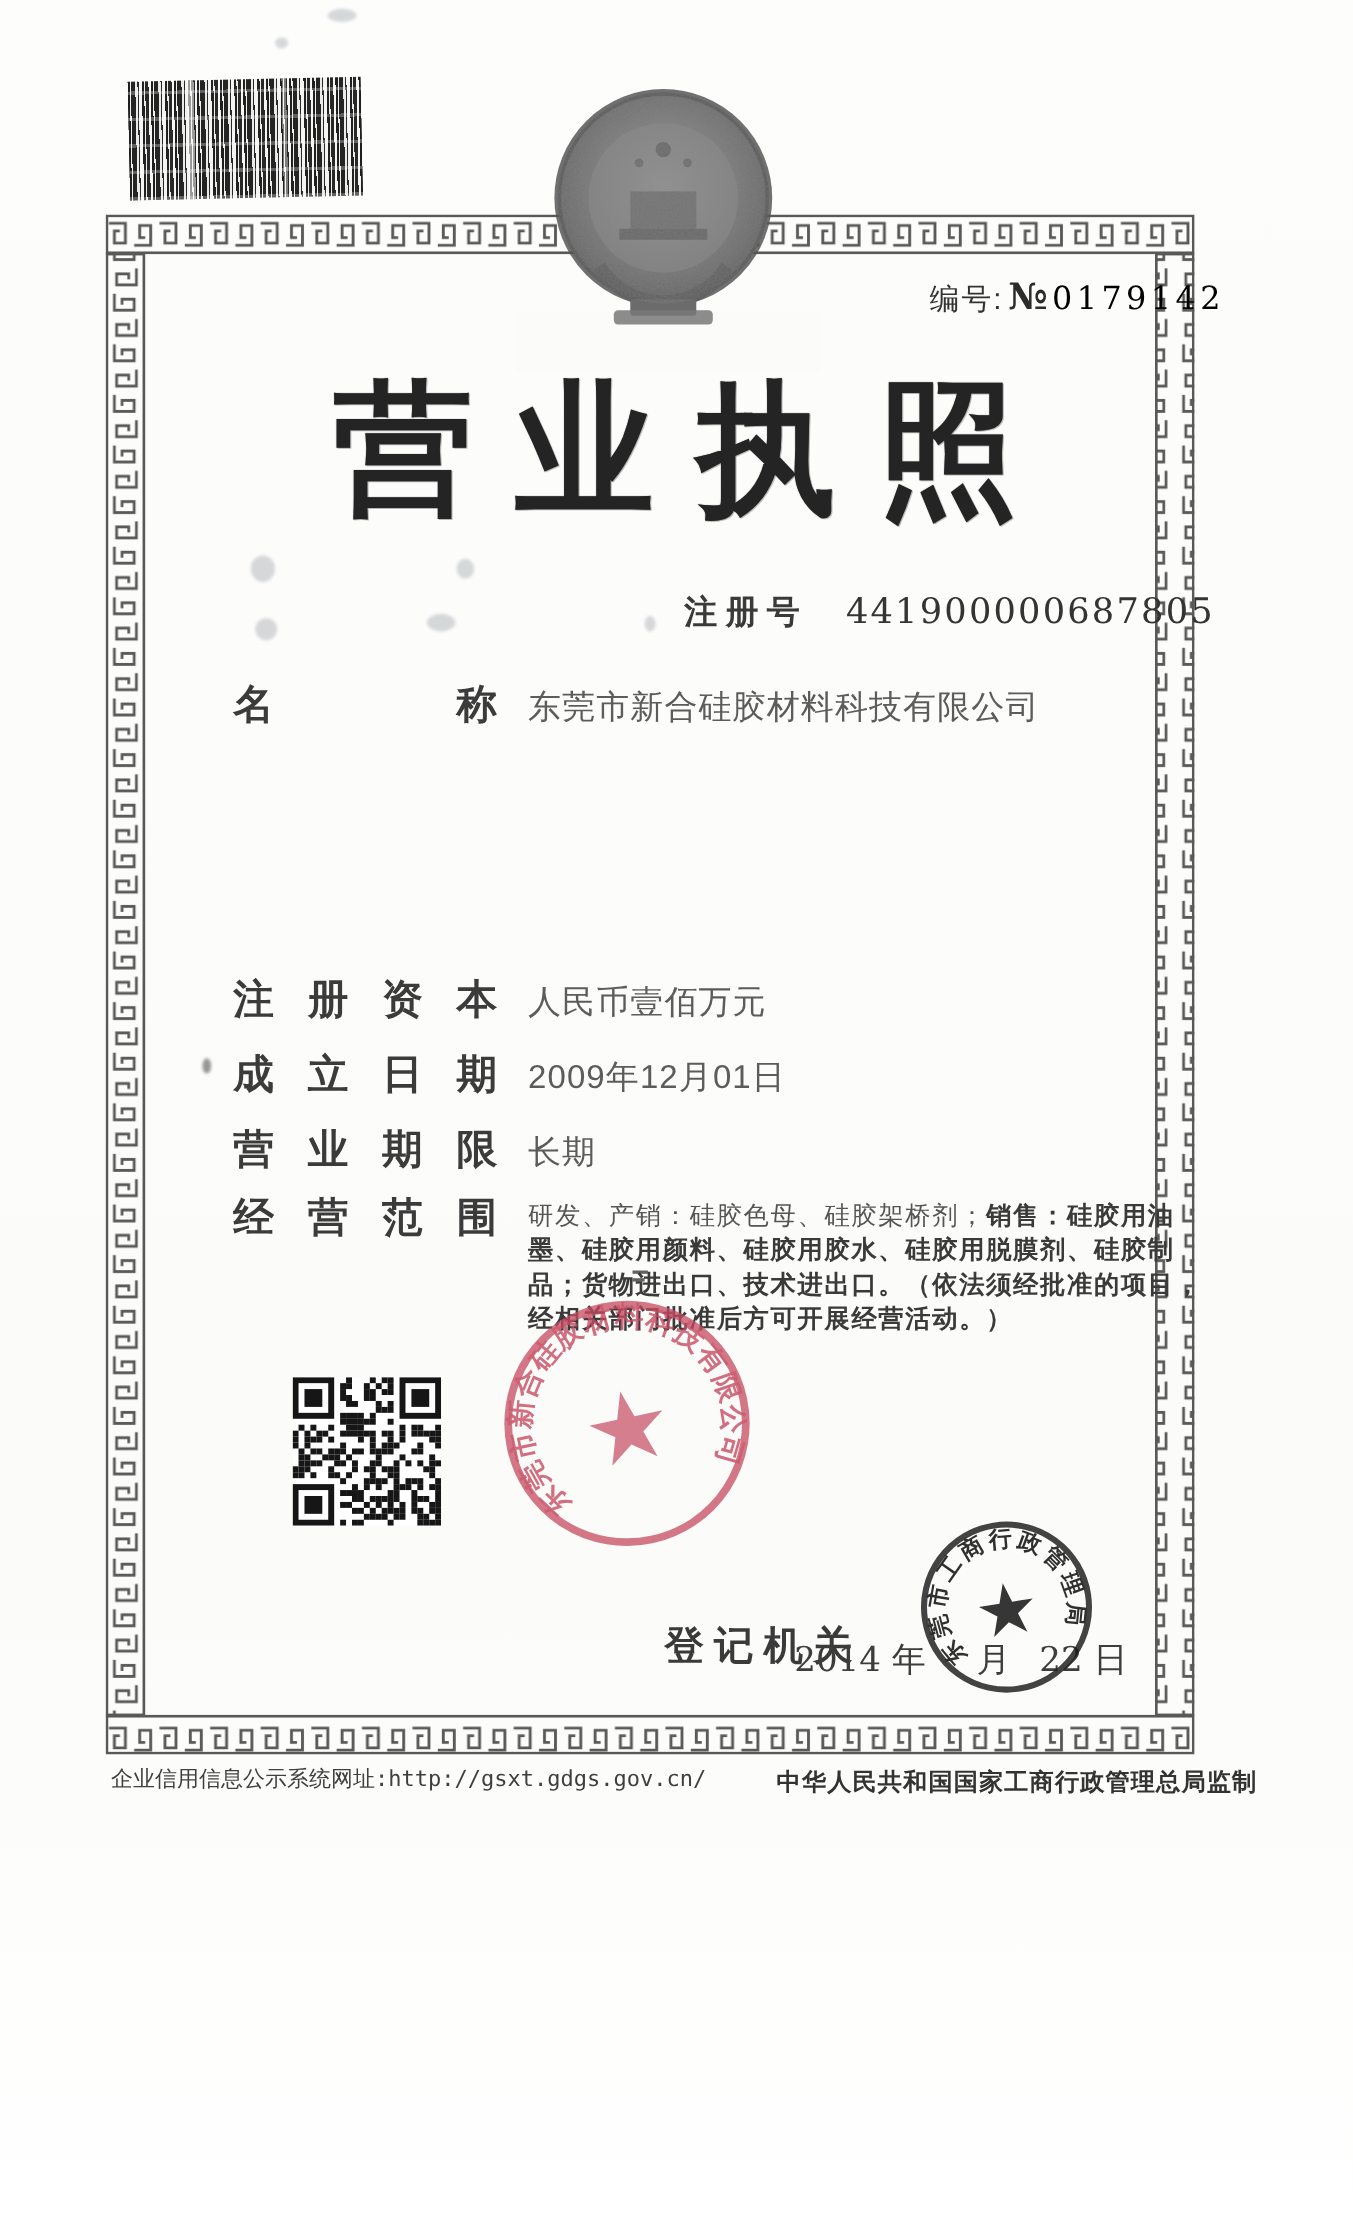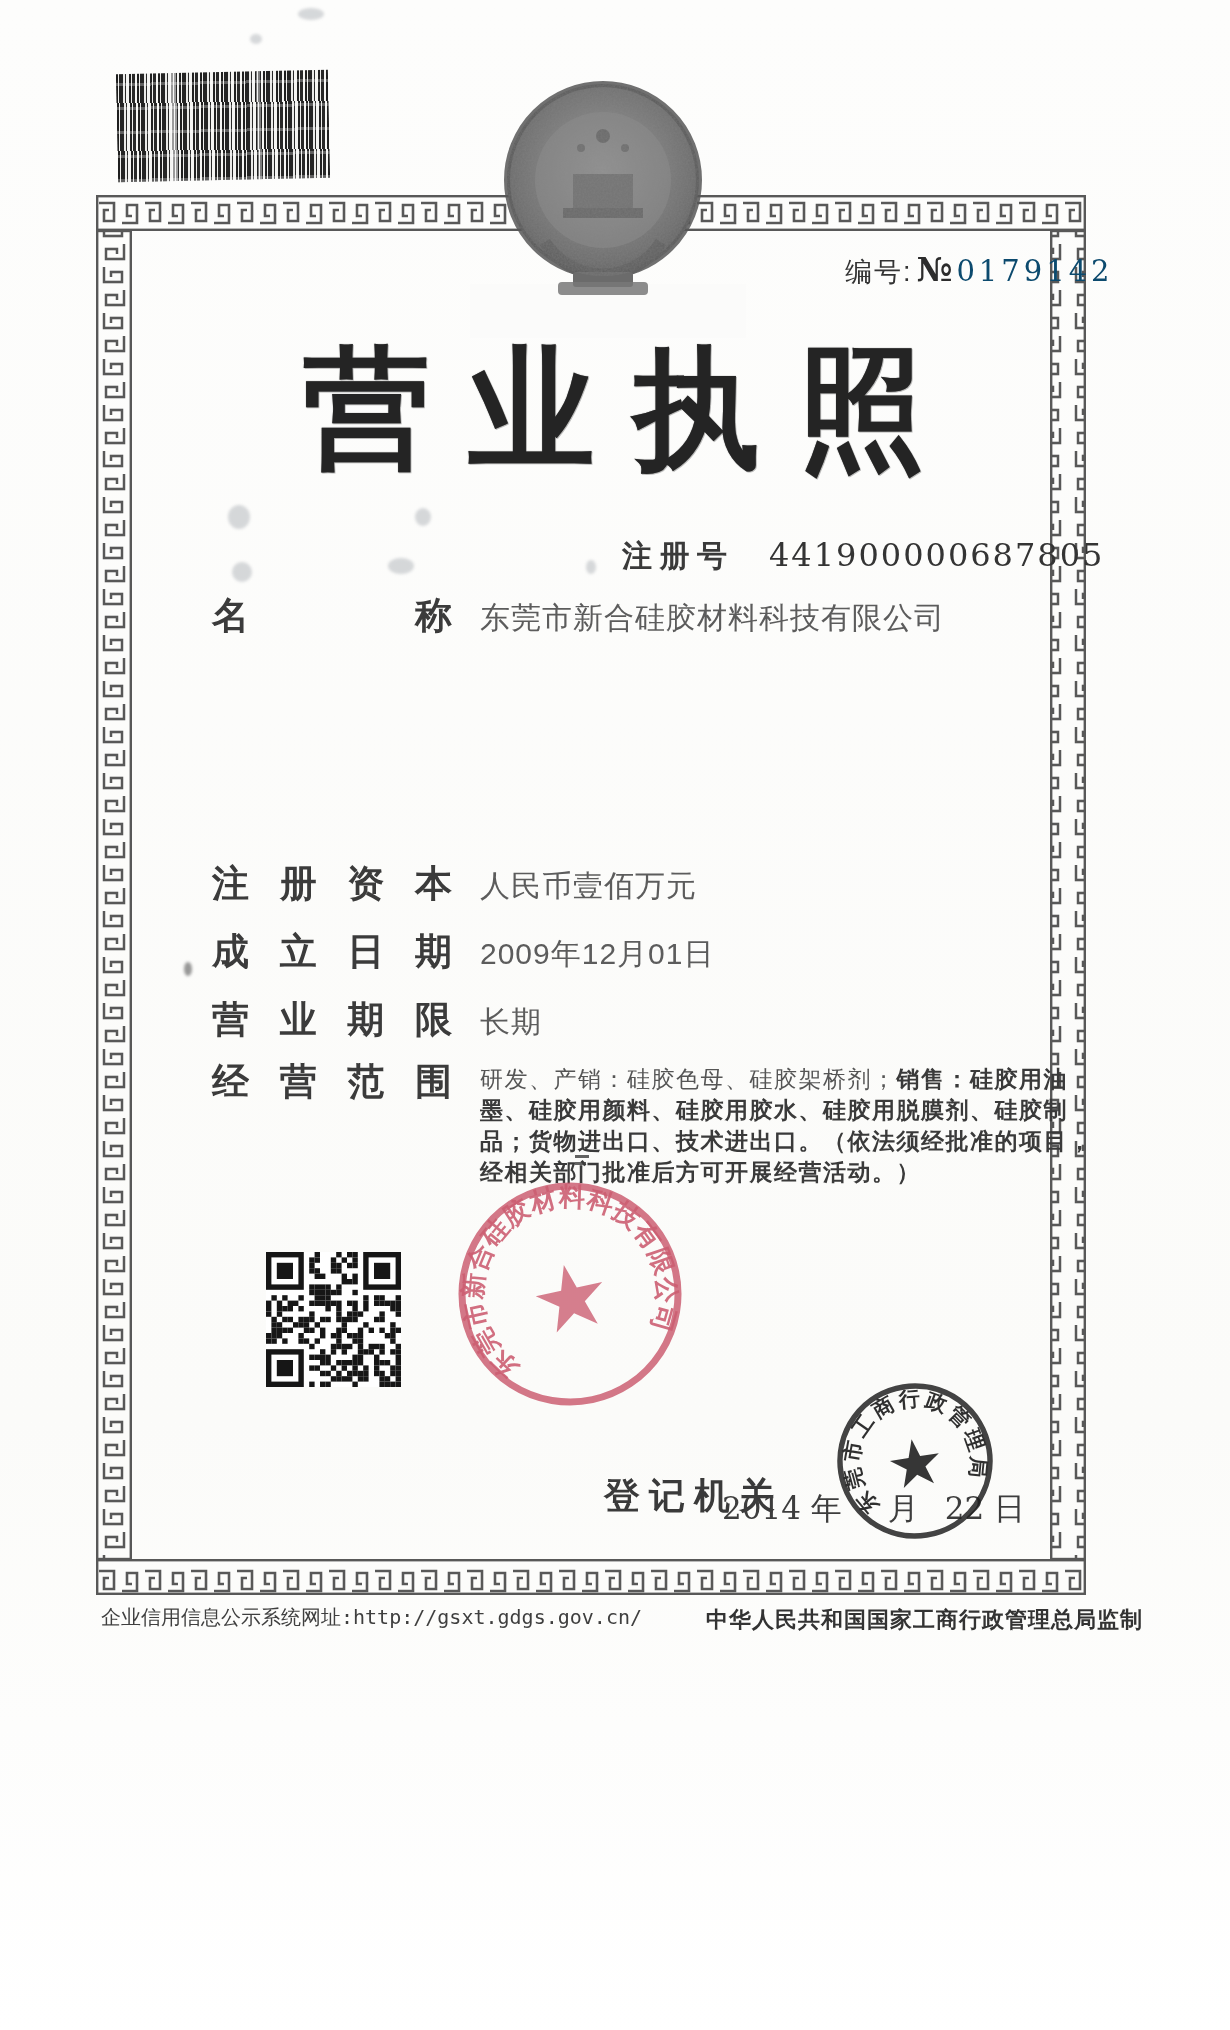--- a/index.html
+++ b/index.html
@@ -20,37 +20,37 @@
     opacity:.93;
   }
 
   
   .frame{left:96px;top:195px;}
 
   
   .serial{left:845px;top:250px;display:flex;align-items:baseline;gap:4px;color:#2c2c2c;}
   .serial .lbl{font-size:27px;letter-spacing:2px;color:#333;}
   .serial .numero{font-family:"DejaVu Serif",serif;font-weight:700;font-size:33px;}
-  .serial .digits{font-family:"DejaVu Serif",serif;font-size:29px;letter-spacing:4px;color:#0c4a6e;}
+  .serial .digits{font-family:"DejaVu Serif",serif;font-size:29px;letter-spacing:4px;color:#000000;}
 
   
   .title{
     left:50%;top:346px;transform:translateX(-50%) scaleY(1.04);
     font-size:126px;font-weight:900;line-height:1;white-space:pre;
     color:#242424;text-shadow:0 0 1px #555, 1px 1px 0 rgba(90,90,90,.35);
     letter-spacing:2px;margin:0;
   }
 
   
   .regline{left:622px;top:536px;display:flex;align-items:baseline;}
   .regline .rlabel{font-size:30px;color:#3a3a3a;font-weight:600;white-space:pre;font-family:"Liberation Serif",serif;}
   .regline .rno{font-family:"DejaVu Serif",serif;font-size:32px;color:#343434;letter-spacing:2px;margin-left:42px;}
 
   
-  .rows{left:212px;top:596px;width:905px;height:600px;}
+  .rows{left:212px;top:622px;width:905px;height:600px;}
   .frow{position:absolute;left:0;display:flex;align-items:flex-start;width:905px;}
   .flabel{
     width:240px;flex:0 0 240px;font-size:37px;line-height:1.08;font-weight:600;color:#3b3b3b;
     font-family:"Liberation Serif",serif;
     text-align:justify;text-align-last:justify;text-justify:inter-character;
   }
   .fvalue{margin-left:28px;font-size:30px;color:#5c5c5c;letter-spacing:1px;padding-top:5px;line-height:1.15;}
   .fvalue.dark{color:#4f4f4f;}
   .scopeval{width:628px;font-size:23px;line-height:31px;letter-spacing:1.5px;padding-top:2px;margin-left:28px;color:#555;}
   .scopeval .p2{font-weight:700;color:#3a3a3a;}

